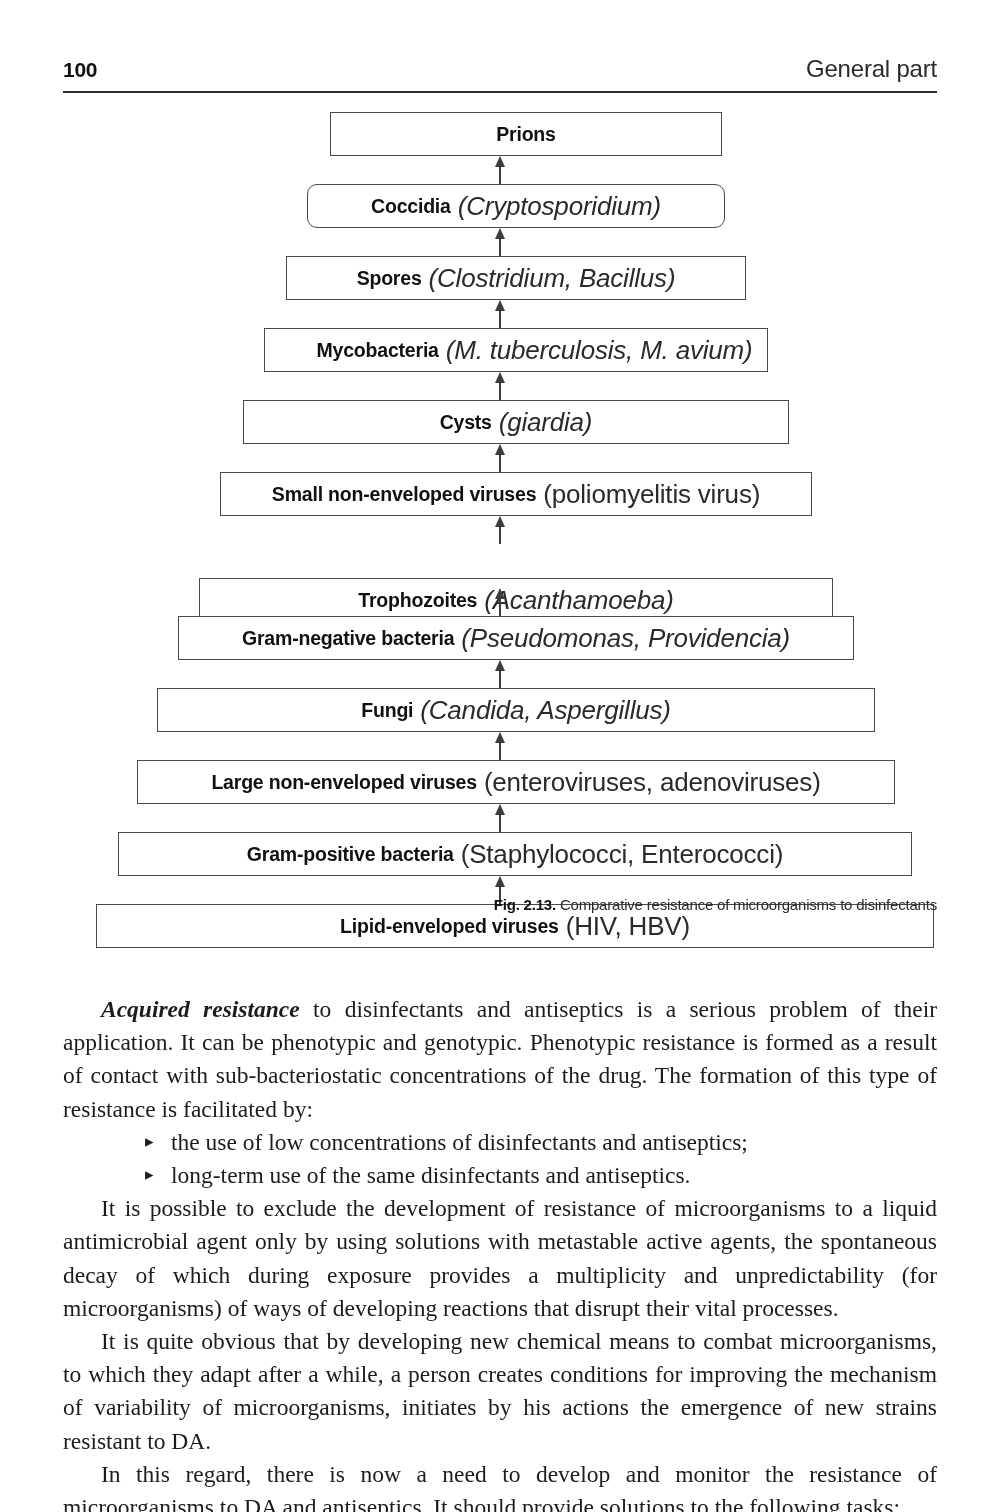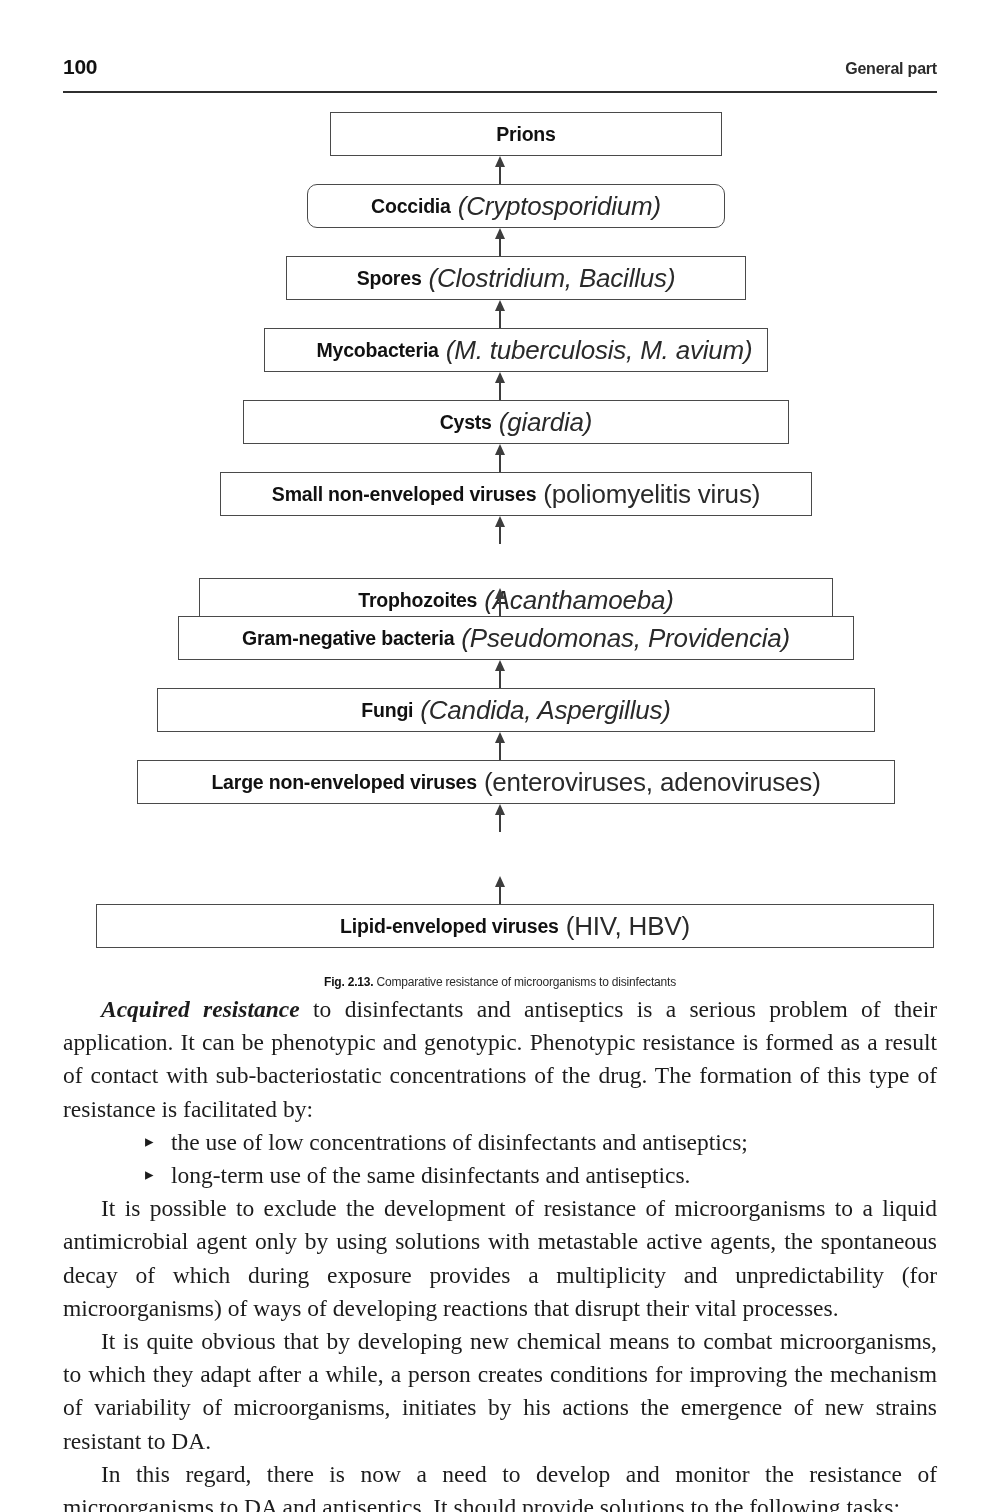--- a/index.html
+++ b/index.html
@@ -37,22 +37,22 @@
     justify-content: space-between;
     font-family: "Liberation Sans", "DejaVu Sans", sans-serif;
   }
   .page-number {
     font-size: 21px;
     font-weight: bold;
     letter-spacing: -0.3px;
     color: #111;
   }
   .running-title {
-    font-size: 16px;
-    font-weight: bold;
+    font-size: 24px;
+    font-weight: normal;
     color: #2b2b2b;
     letter-spacing: -0.2px;
   }
   .header-rule {
     position: absolute;
     left: 0;
     top: 36px;
     width: 874px;
     height: 2px;
     background: #2f2f2f;
@@ -126,25 +126,25 @@
     height: 0;
     border-left: 5px solid transparent;
     border-right: 5px solid transparent;
     border-bottom: 11px solid #3d3d3d;
   }
 
   
   .caption {
     position: absolute;
     left: 63px;
-    top: 975px;
+    top: 896px;
     width: 874px;
-    text-align: center;
+    text-align: right;
     font-family: "Liberation Sans", "DejaVu Sans", sans-serif;
-    font-size: 12px;
+    font-size: 15px;
     color: #2b2b2b;
     letter-spacing: -0.2px;
   }
   .caption-label {
     font-weight: bold;
     color: #111;
   }
 
   
   .body {
@@ -299,20 +299,24 @@
         <div class="level-box" style="left: 137px; width: 758px;">
           <span class="level-name">Large non-enveloped viruses</span>
           <span class="level-examples">(enteroviruses, adenoviruses)</span>
         </div>
         <div class="connector">
           <div class="head"></div>
           <div class="stem"></div>
         </div>
       </div>
       <div class="level">
+        <div class="level-box" style="left: 118px; width: 794px;">
+          <span class="level-name">Gram-positive bacteria</span>
+          <span class="level-examples">(Staphylococci, Enterococci)</span>
+        </div>
         <div class="connector">
           <div class="head"></div>
           <div class="stem"></div>
         </div>
       </div>
       <div class="level">
         <div class="level-box" style="left: 96px; width: 838px;">
           <span class="level-name">Lipid-enveloped viruses</span>
           <span class="level-examples">(HIV, HBV)</span>
         </div>

